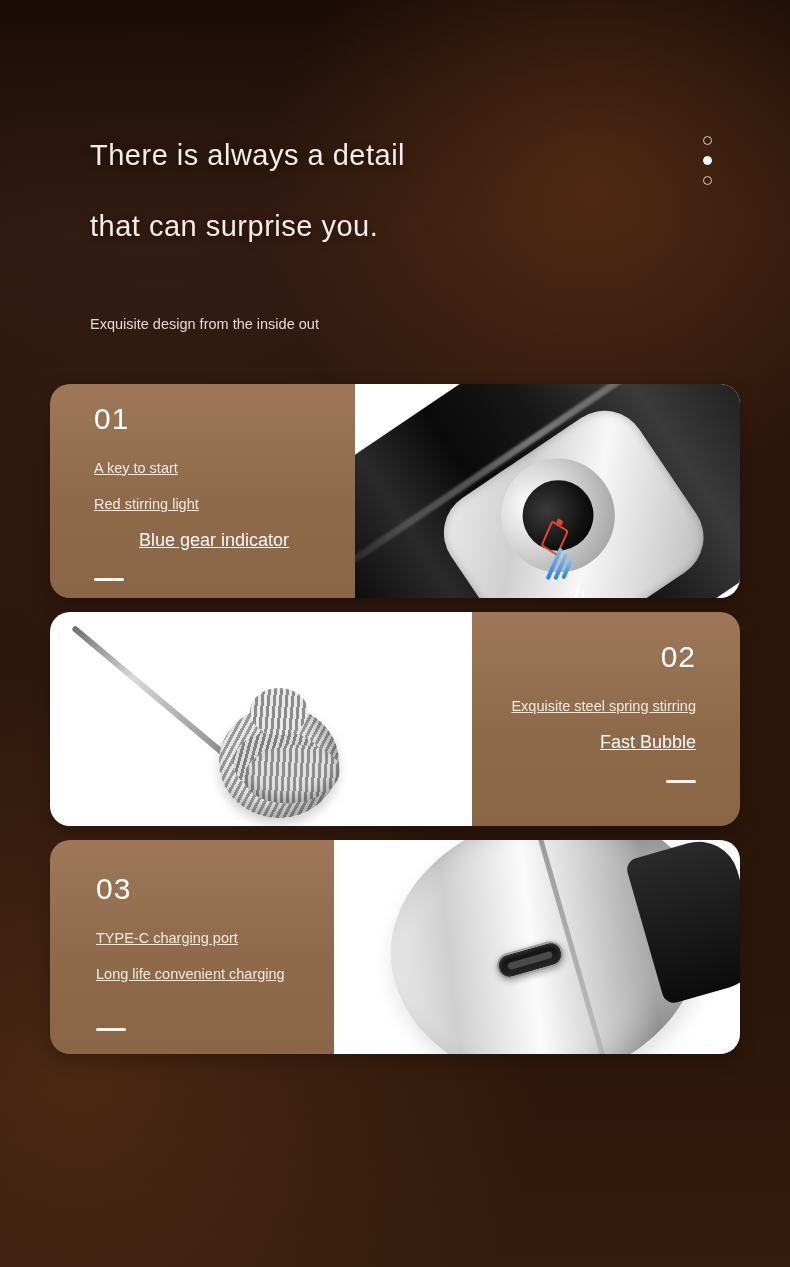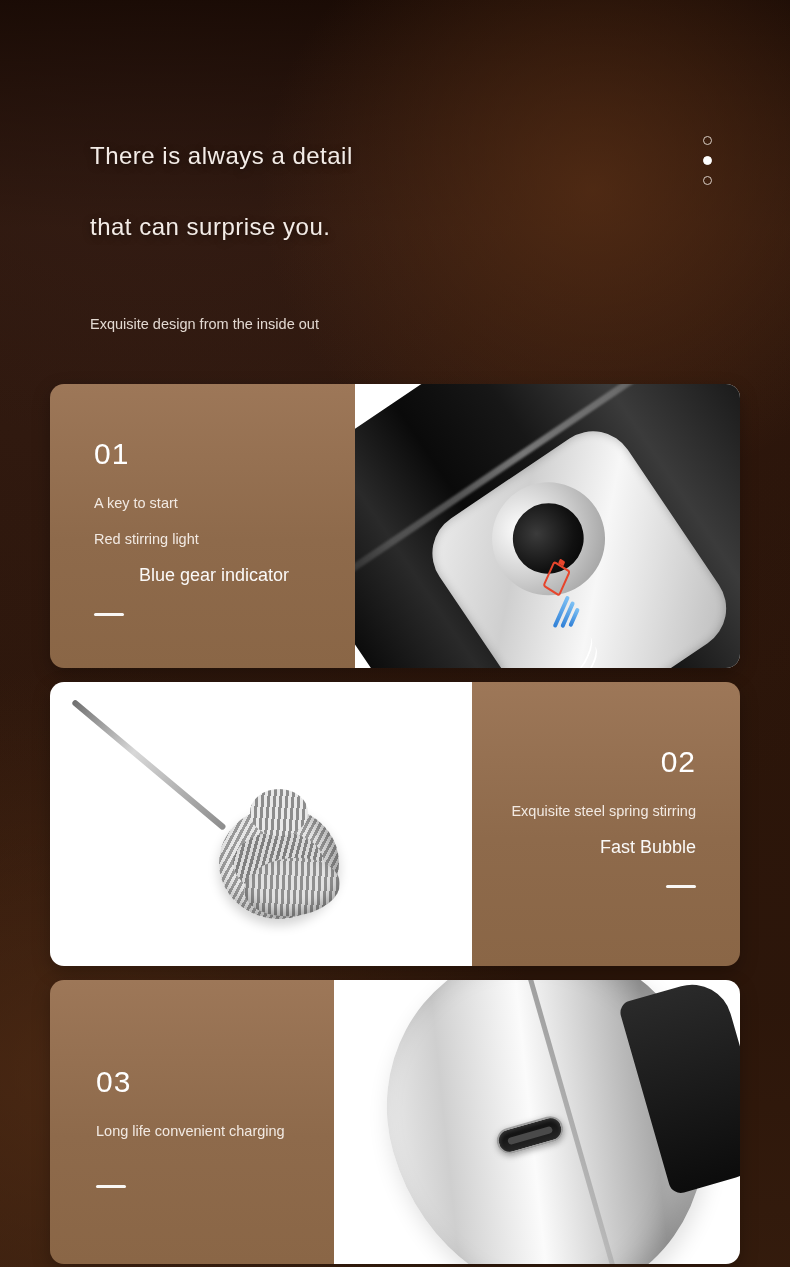--- a/index.html
+++ b/index.html
@@ -33,21 +33,21 @@
     position: relative;
     z-index: 2;
   }
 
   
   .header {
     padding: 120px 0 0 90px;
   }
   .headline {
     color: #f3ece7;
-    font-size: 24px;
+    font-size: 29px;
     line-height: 71px;
     font-weight: 400;
     letter-spacing: 0.5px;
     max-width: 560px;
     text-shadow: 0 2px 8px rgba(0,0,0,0.45);
   }
   .headline .line2 { display: block; }
   .subhead {
     margin-top: 54px;
     color: #ece3dc;
@@ -80,24 +80,24 @@
     border-color: #ffffff;
   }
 
   
   .cards {
     margin-top: 52px;
     padding: 0 50px;
   }
   .card {
     display: flex;
-    border-radius: 14px;
+    border-radius: 20px;
     overflow: hidden;
     margin-bottom: 14px;
-    height: 284px;
+    height: 214px;
     box-shadow: 0 6px 18px rgba(0,0,0,0.25);
   }
   .card.rev { flex-direction: row-reverse; }
 
   .card-text {
     background: linear-gradient(180deg, #9d7758 0%, #8e6a4b 55%, #8a6646 100%);
     box-sizing: border-box;
     display: flex;
     flex-direction: column;
     justify-content: center;
@@ -113,20 +113,21 @@
     font-weight: 400;
     letter-spacing: 1px;
     margin-bottom: 22px;
   }
   .ln {
     color: #f6efe9;
     font-size: 14.5px;
     line-height: 20px;
     margin-bottom: 16px;
     opacity: 0.96;
+    text-decoration: underline;
   }
   .ln.big {
     font-size: 18px;
     color: #ffffff;
     margin-bottom: 0;
     margin-left: 45px;
   }
   .rule {
     width: 30px;
     height: 3px;
@@ -421,20 +422,21 @@
         <div class="card-img">
           <div class="whisk-shaft"></div>
           <div class="whisk-head"></div>
           <div class="whisk-ring"></div>
         </div>
       </div>
 
       <div class="card card3">
         <div class="card-text">
           <div class="num">03</div>
+          <div class="ln">TYPE-C charging port</div>
           <div class="ln">Long life convenient charging</div>
           <div class="rule"></div>
         </div>
         <div class="card-img">
           <div class="barrel"></div>
           <div class="barrel-dark"></div>
           <div class="barrel-seam"></div>
           <div class="usb-c"></div>
         </div>
       </div>

